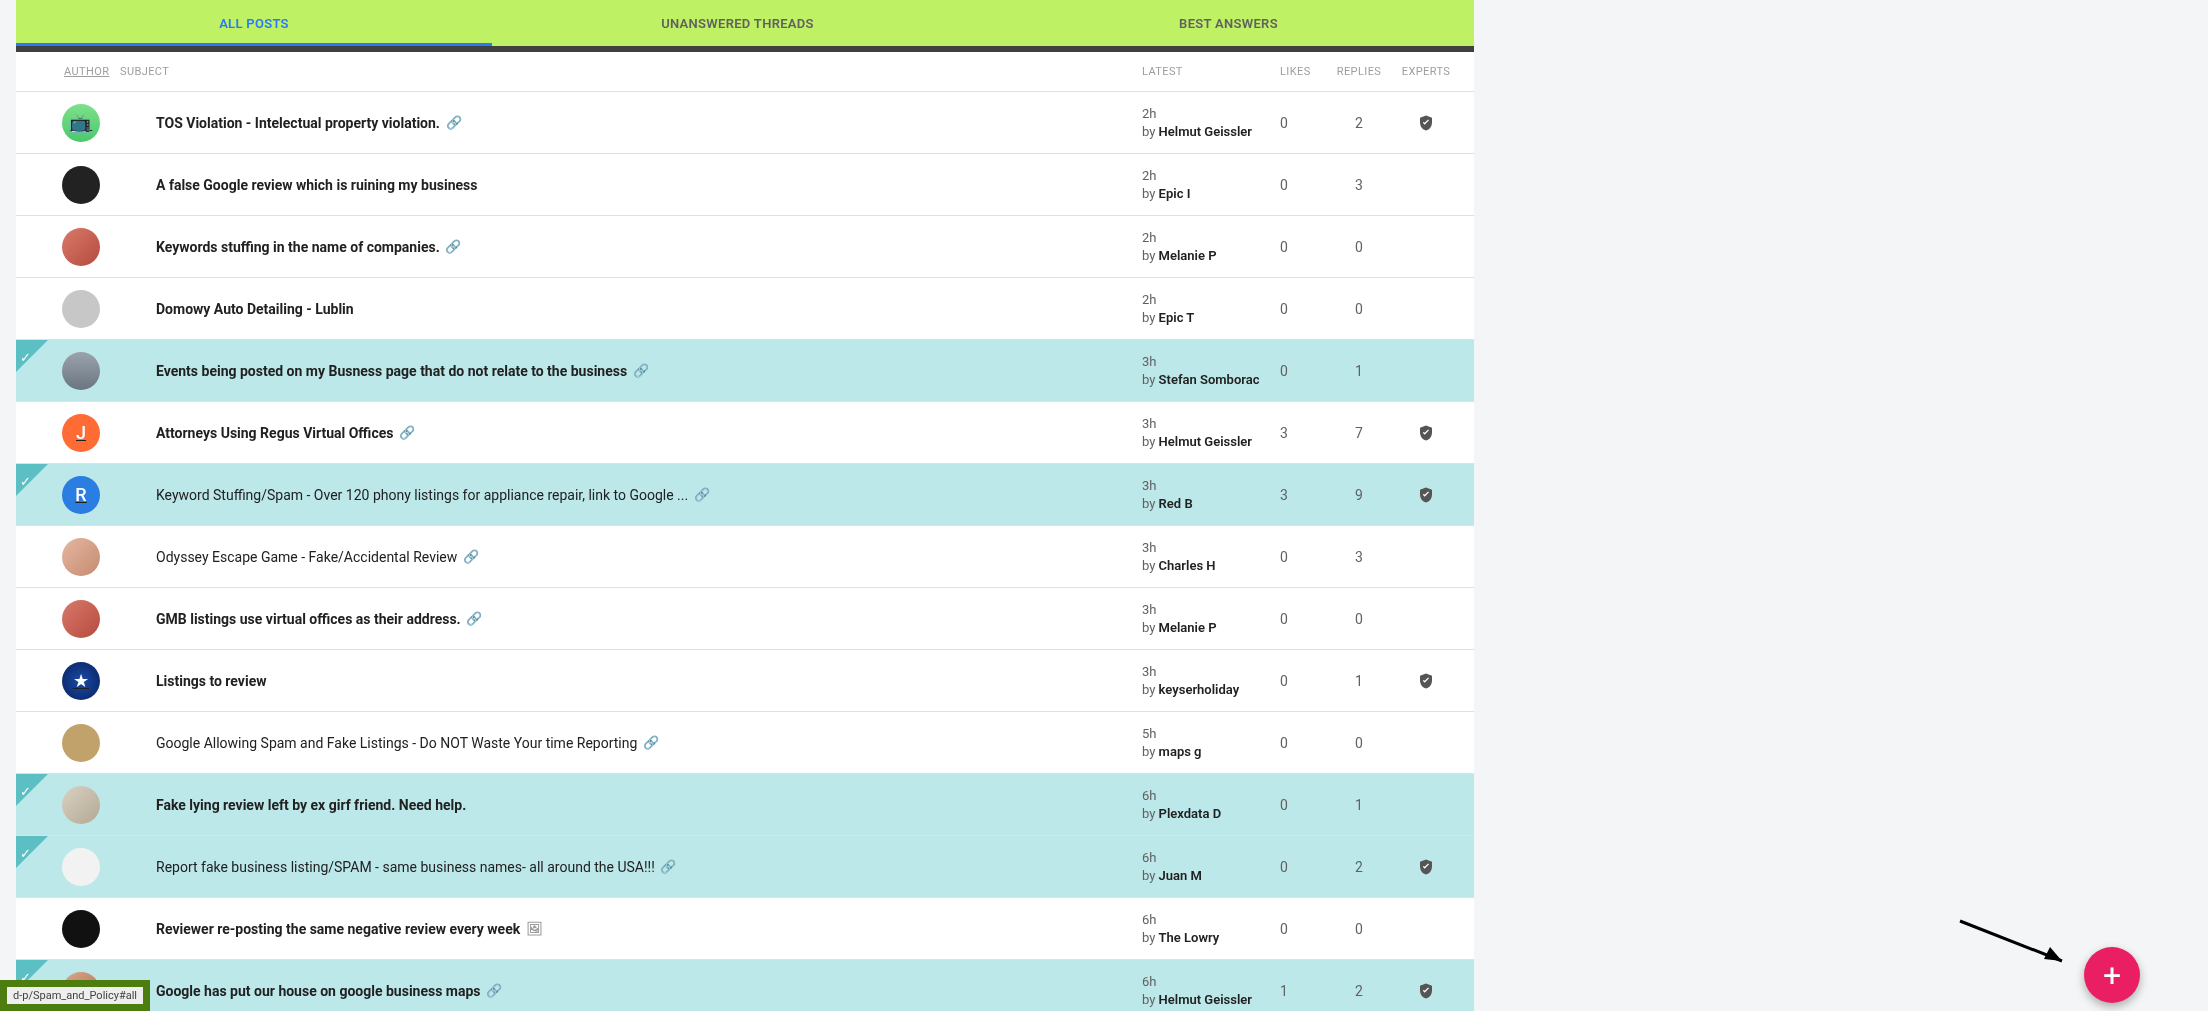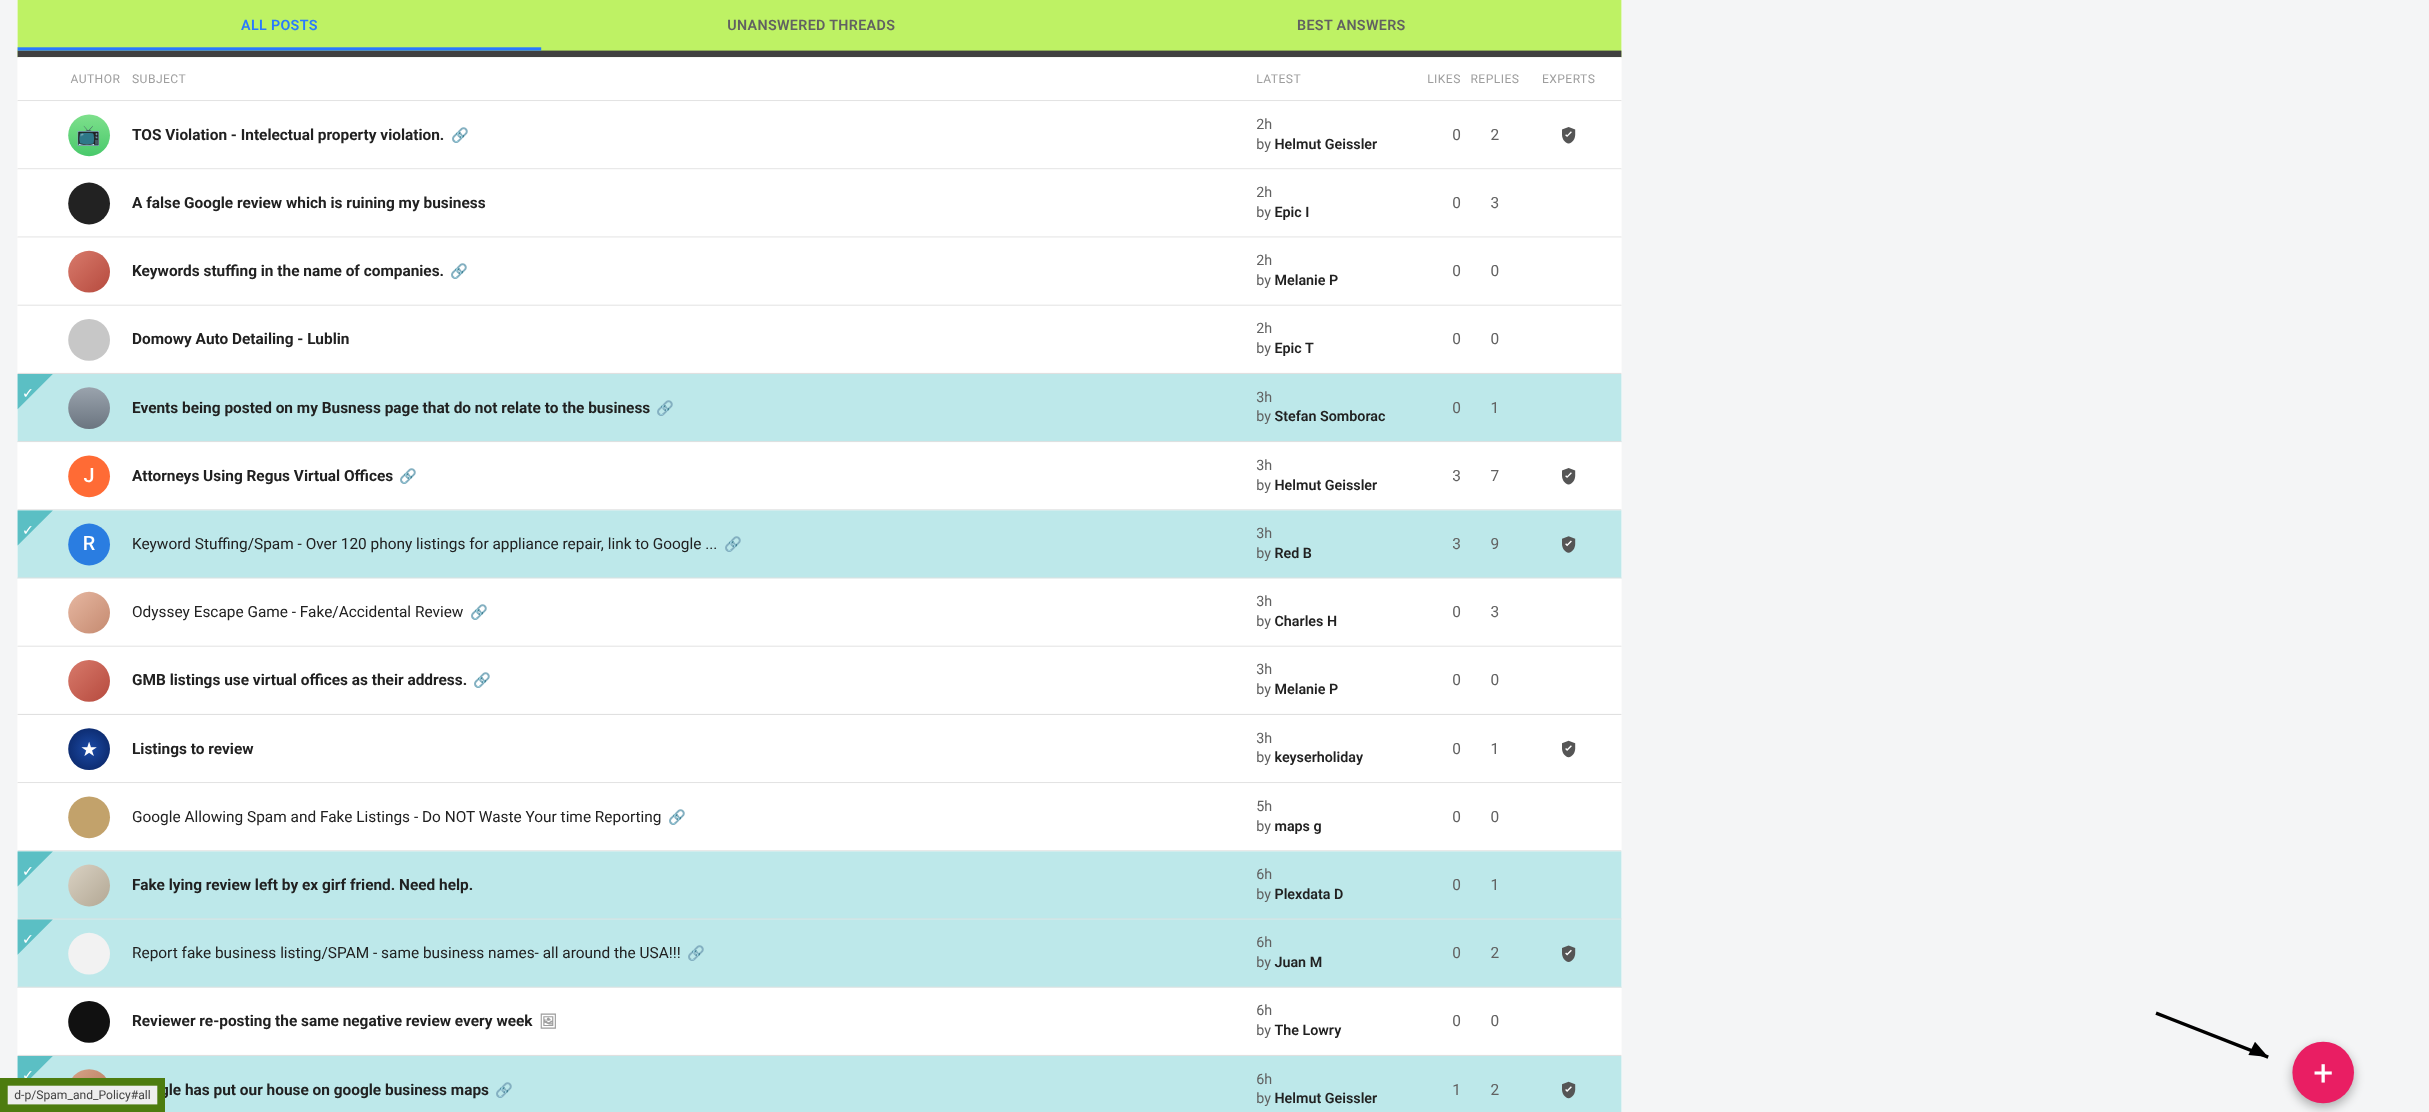--- a/index.html
+++ b/index.html
@@ -50,24 +50,24 @@
     display: flex;
     align-items: center;
     height: 40px;
     font-size: 11px;
     letter-spacing: .4px;
     color: #9e9e9e;
     text-transform: uppercase;
     background: #fff;
     border-bottom: 1px solid #e0e0e0;
   }
-  .col-author { width: 104px; padding-left: 48px; }
+  .col-author { width: 104px; padding-left: 48px; text-decoration: underline; }
   .col-subject { flex: 1; }
   .col-latest { width: 138px; }
-  .col-likes { width: 48px; text-align: right; }
+  .col-likes { width: 48px; text-align: left; }
   .col-replies { width: 54px; text-align: center; margin-left: 4px; }
   .col-experts { width: 72px; text-align: center; margin-left: 4px; margin-right: 12px; }
 
   
   .row {
     display: flex;
     align-items: center;
     height: 62px;
     border-bottom: 1px solid #e0e0e0;
     background: #fff;
@@ -109,20 +109,21 @@
     font-weight: 500;
     color: #fff;
     margin-right: 20px;
   }
 
   .row .col-subject {
     font-size: 14px;
     color: #212121;
     display: flex;
     gap: 6px;
+    margin-left: 36px;
   }
   .row .col-subject.bold { font-weight: 700; }
   .link-icn { color: #9e9e9e; font-size: 13px; }
   .img-icn { color: #9e9e9e; font-size: 13px; }
 
   .row .col-latest {
     font-size: 13px;
     color: #616161;
     line-height: 1.35;
   }

